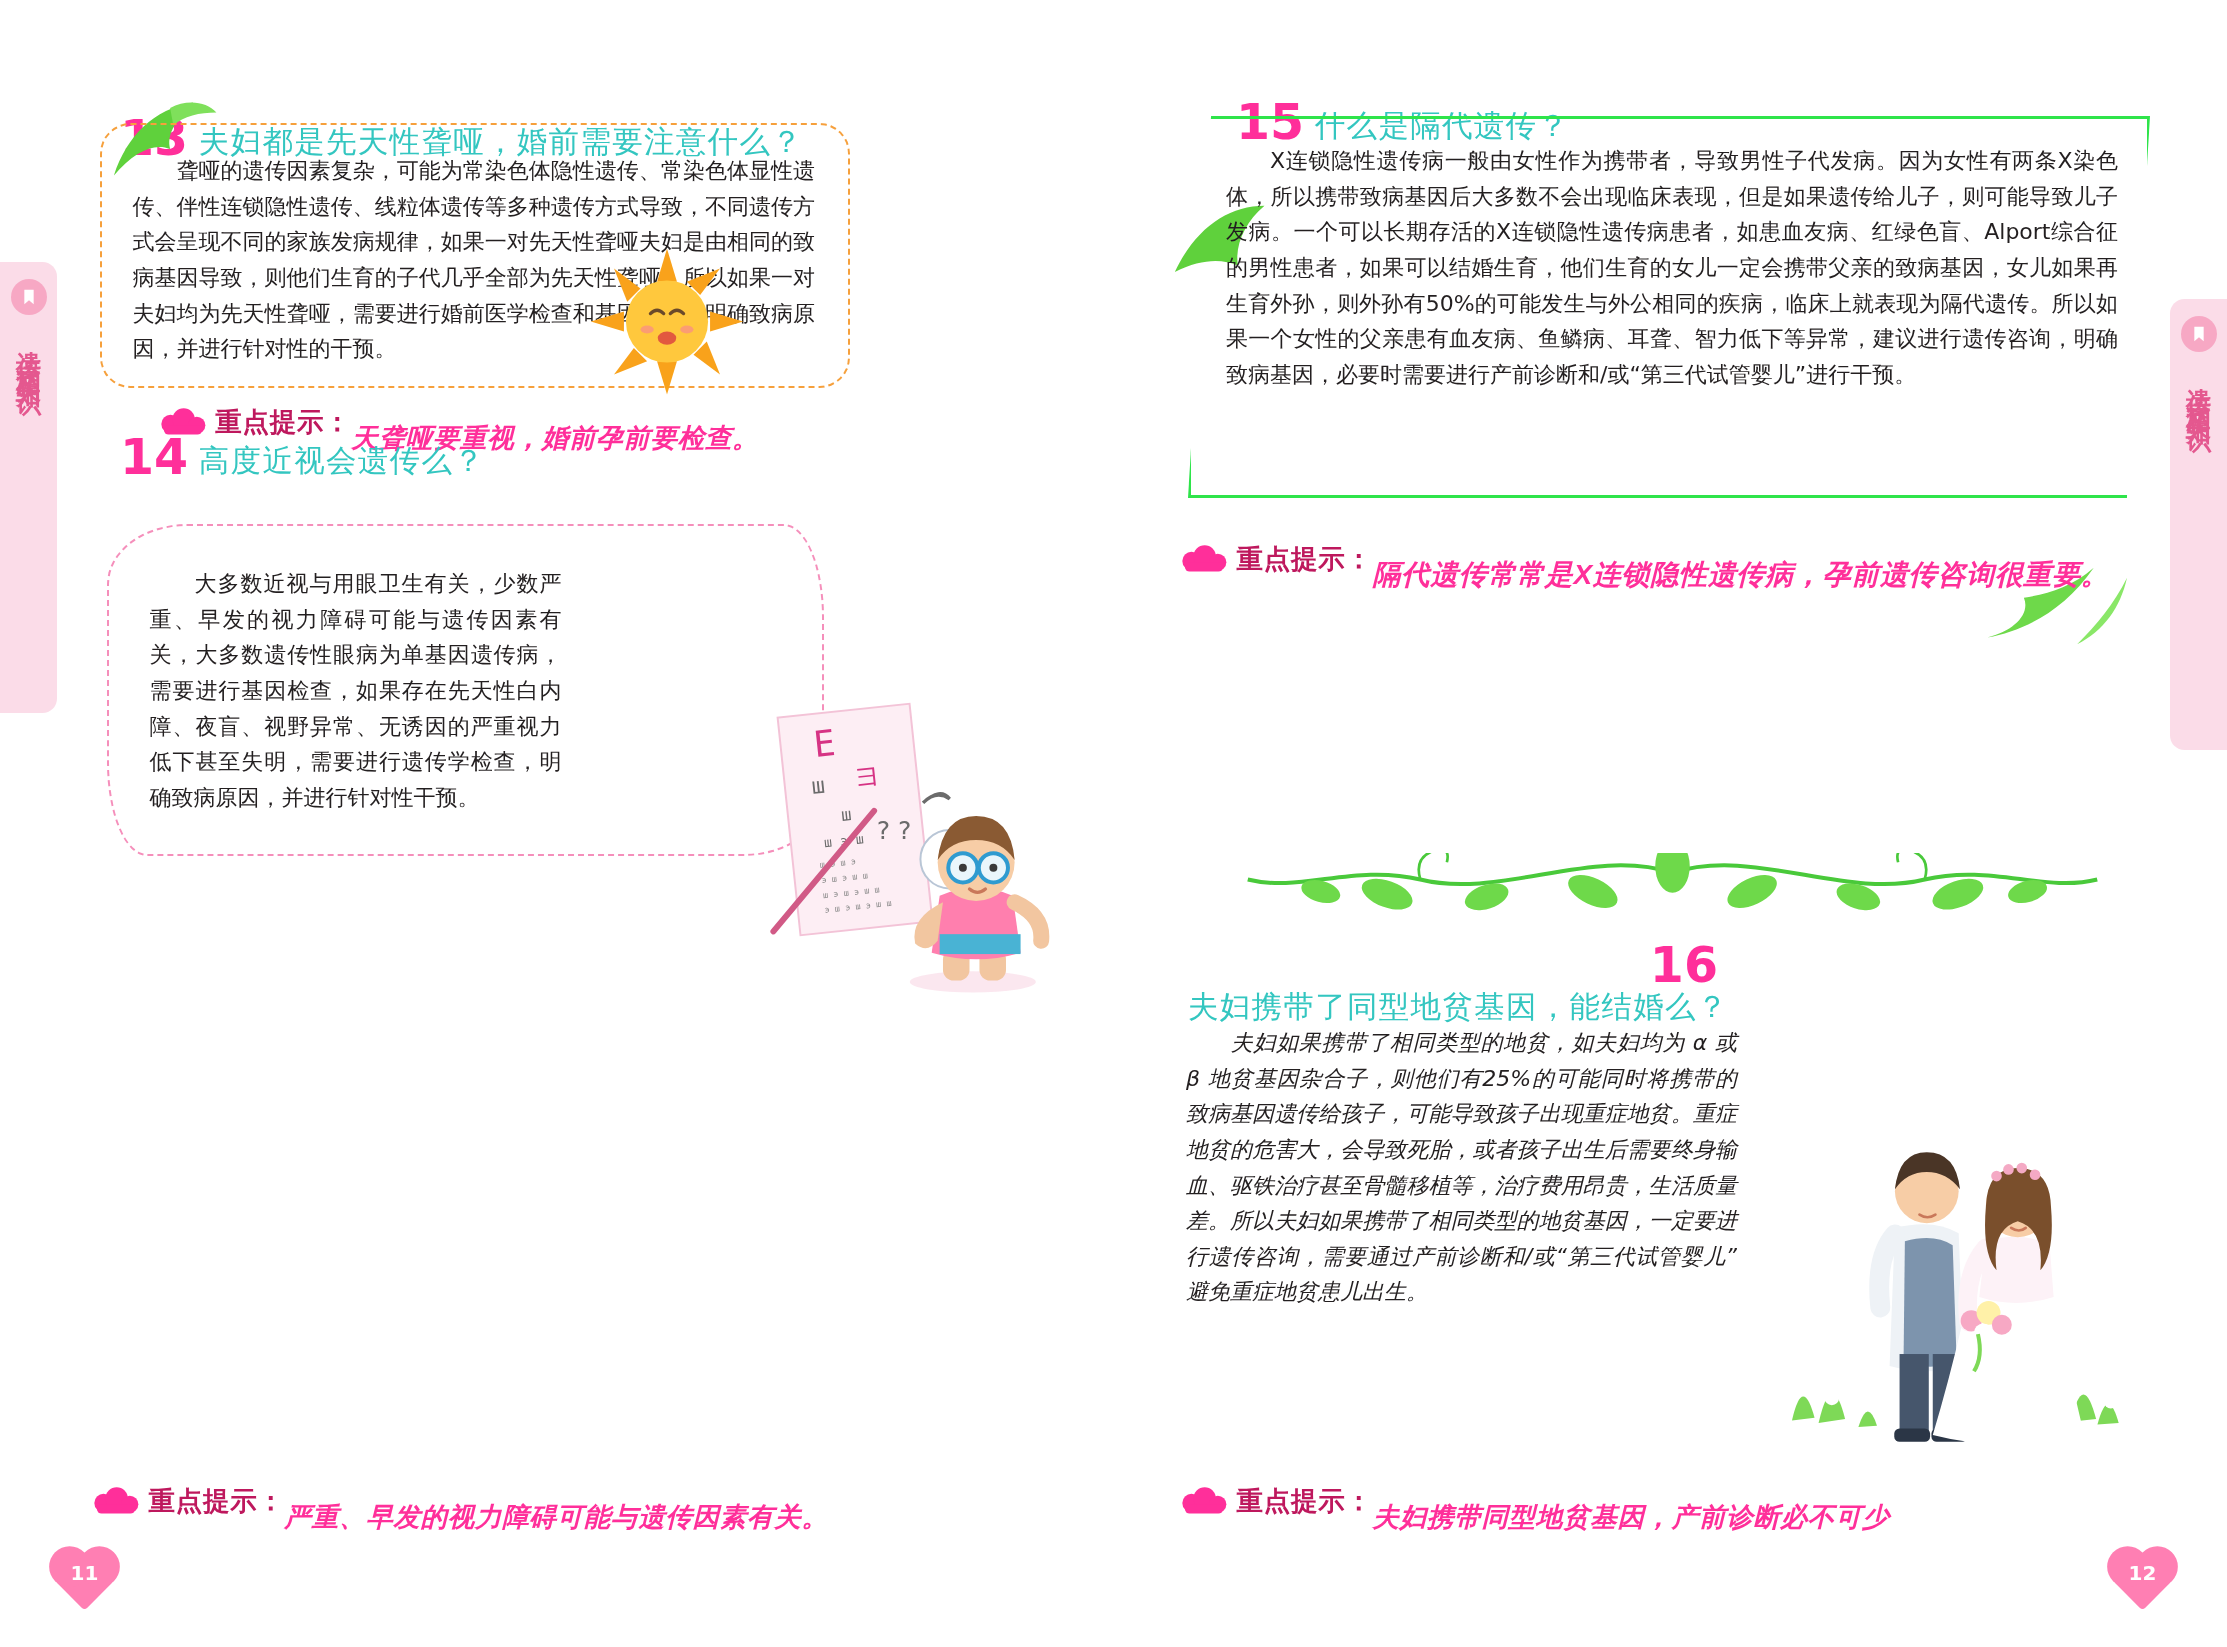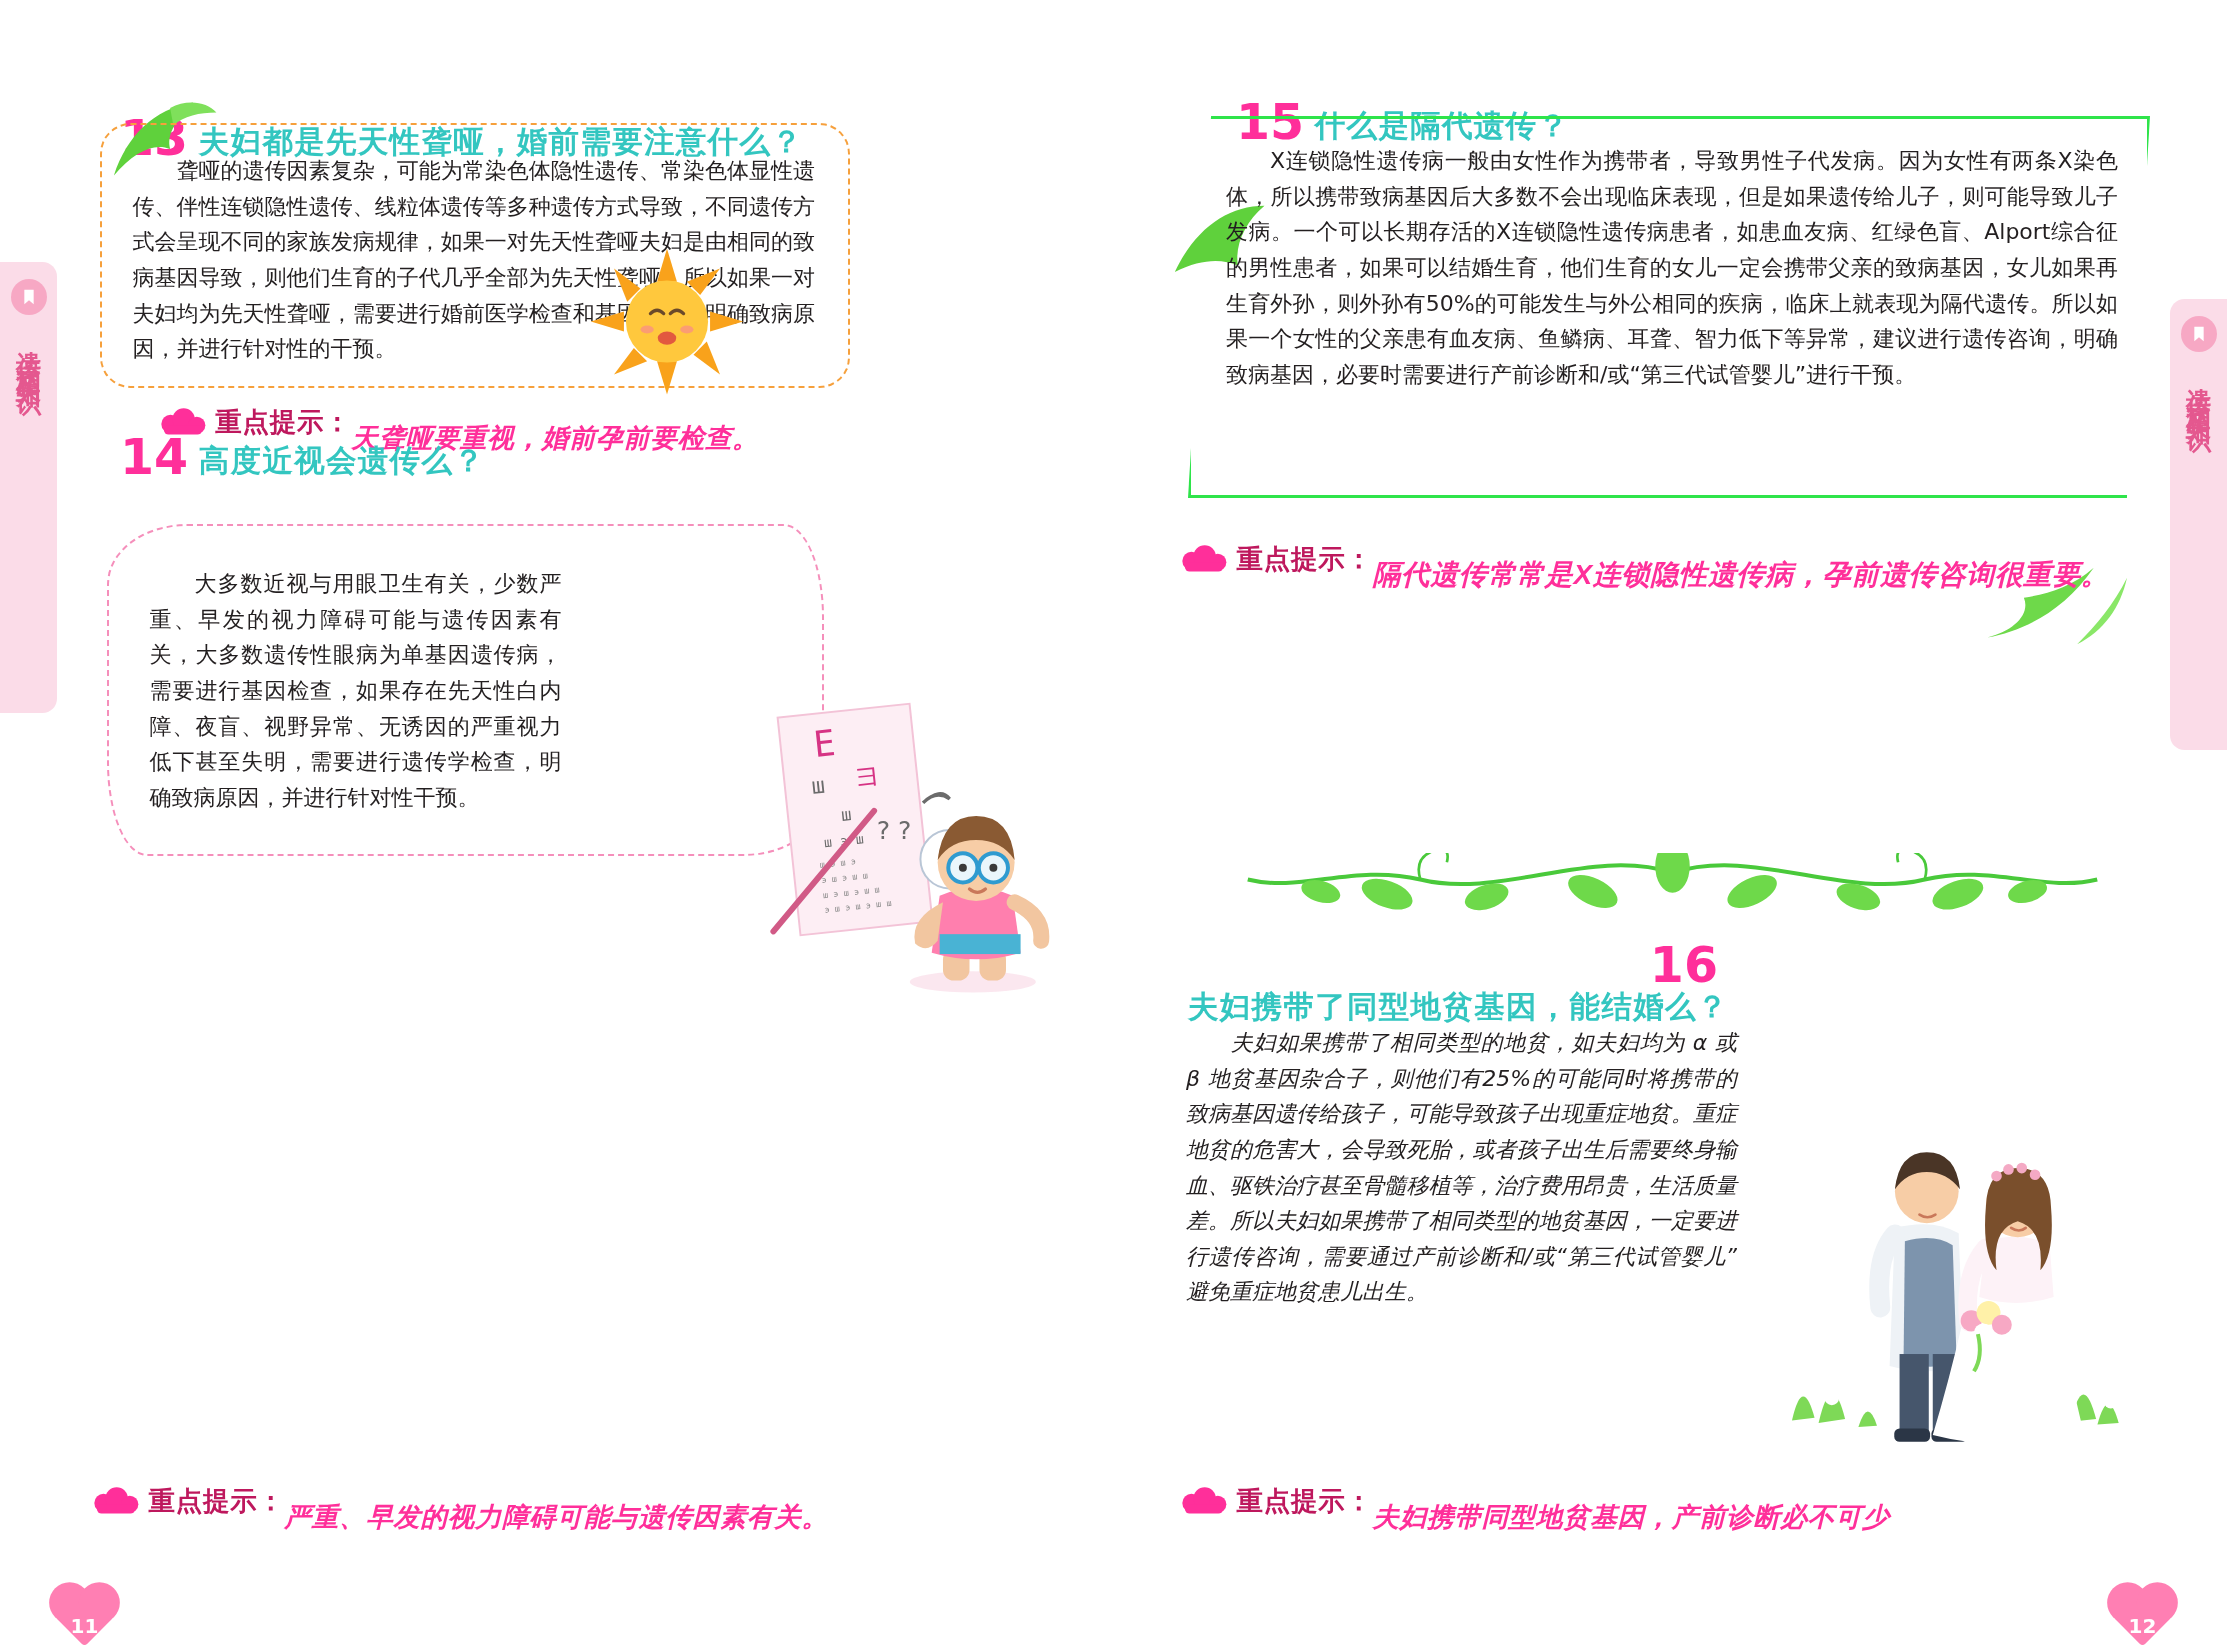--- a/index.html
+++ b/index.html
@@ -69,21 +69,21 @@
   .qnum {
     font-size: 49px;
     font-weight: bold;
     color: #ff2f9a;
     line-height: 0.95;
     font-family: "DejaVu Sans", sans-serif;
     margin-right: 10.6px;
   }
   .qtitle {
     font-size: 30.5px;
-    font-weight: bold;
+    font-weight: normal;
     color: #33c6c0;
     letter-spacing: 1.3px;
     line-height: 1.1;
     padding-bottom: 4px;
   }
 
   
   .bodytext {
     font-size: 22px;
     line-height: 1.62;
@@ -157,23 +157,23 @@
     color: #ff2f9a;
     letter-spacing: 0.7px;
     font-style: italic;
     margin-top: 32px;
   }
   .tip-text.small { font-size: 28px; }
 
   
   .pagenum {
     position: absolute;
-    bottom: 9px;
+    bottom: 37px;
     display: flex;
-    align-items: flex-end;
+    align-items: flex-start;
     justify-content: center;
     width: 49px; height: 49px;
   }
   .pagenum.left { left: 60px; }
   .pagenum.right { right: 60px; }
   .pagenum .heart {
     position: absolute;
     width: 41px; height: 41px;
     background: #ff7fb3;
     transform: rotate(-45deg);

